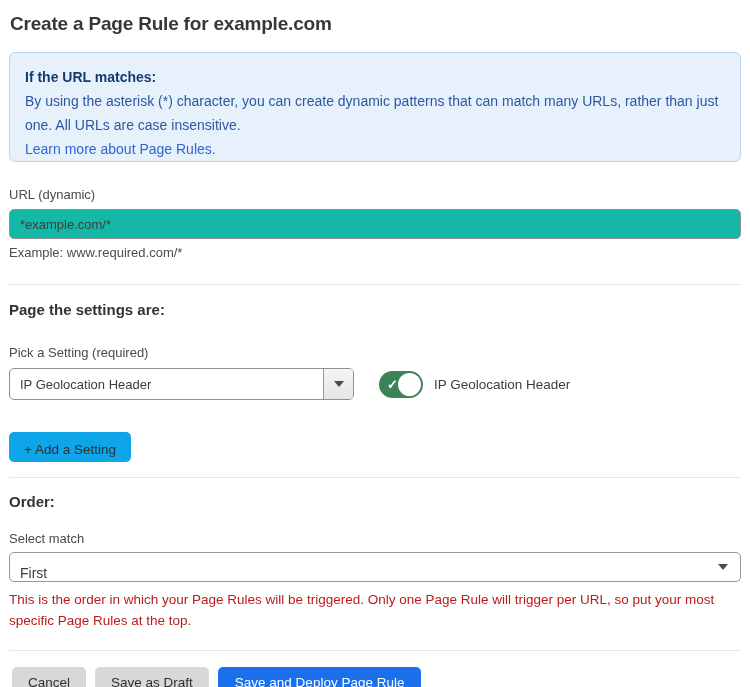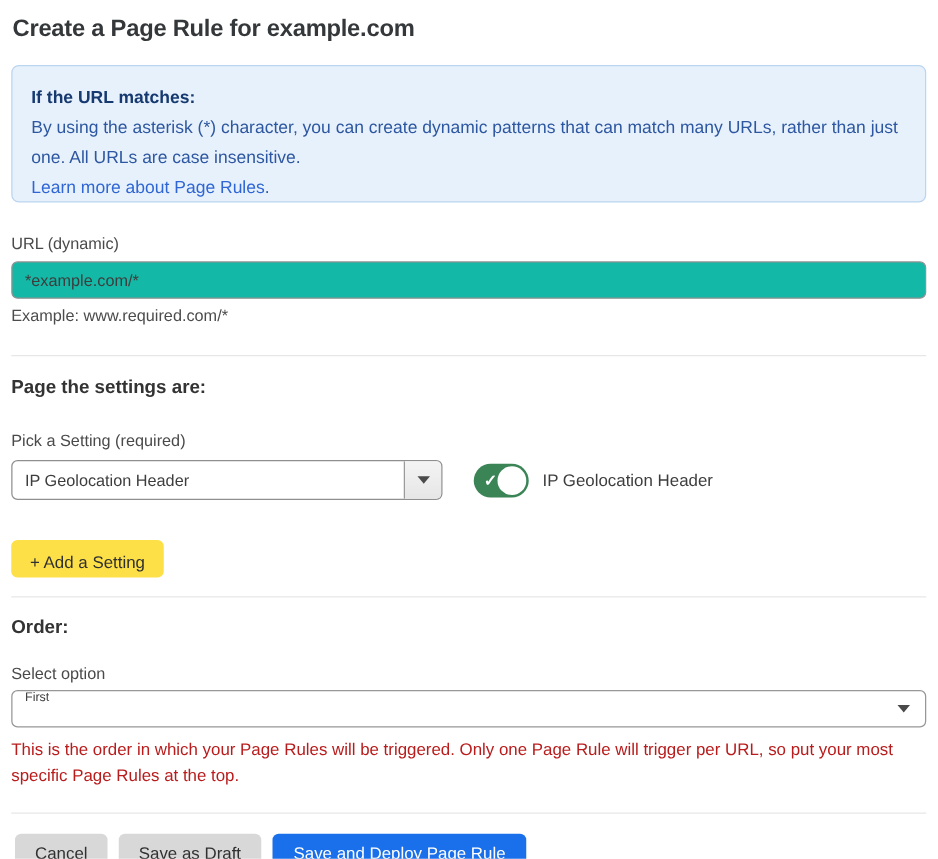--- a/index.html
+++ b/index.html
@@ -165,36 +165,36 @@
   .btn-gray {
     background: #d8d8d8;
     color: #303030;
     border-radius: 5px;
     height: 30px;
     font-size: 13.5px;
     padding: 0 16px;
   }
   .add-setting-btn {
     margin-top: 32px;
-    background: #fde047;
+    background: #0ea5e9;
     padding: 10px 15px;
   }
 
   .full-select {
     margin-top: 6px;
     position: relative;
     width: 100%;
     height: 30px;
     border: 1px solid #979797;
     border-radius: 5px;
     background: #ffffff;
     display: flex;
-    align-items: flex-start;
+    align-items: flex-end;
     padding: 0 10px;
-    font-size: 10px;
+    font-size: 14px;
     color: #3d3d3d;
     cursor: pointer;
   }
   .full-select .tri-down {
     position: absolute;
     right: 12px;
     top: 50%;
     transform: translateY(-50%);
   }
 
@@ -258,21 +258,21 @@
     </div>
     <div class="toggle-label">IP Geolocation Header</div>
   </div>
 
   <button class="btn-gray add-setting-btn">+ Add a Setting</button>
 
   <hr class="divider divider-2">
 
   <div class="section-heading order-heading">Order:</div>
 
-  <div class="field-label order-label">Select option</div>
+  <div class="field-label order-label">Select match</div>
 
   <div class="full-select">
     <span>First</span>
     <span class="tri-down"></span>
   </div>
 
   <div class="order-help">This is the order in which your Page Rules will be triggered. Only one Page Rule will trigger per URL, so put your most specific Page Rules at the top.</div>
 
   <hr class="divider divider-3">
 

